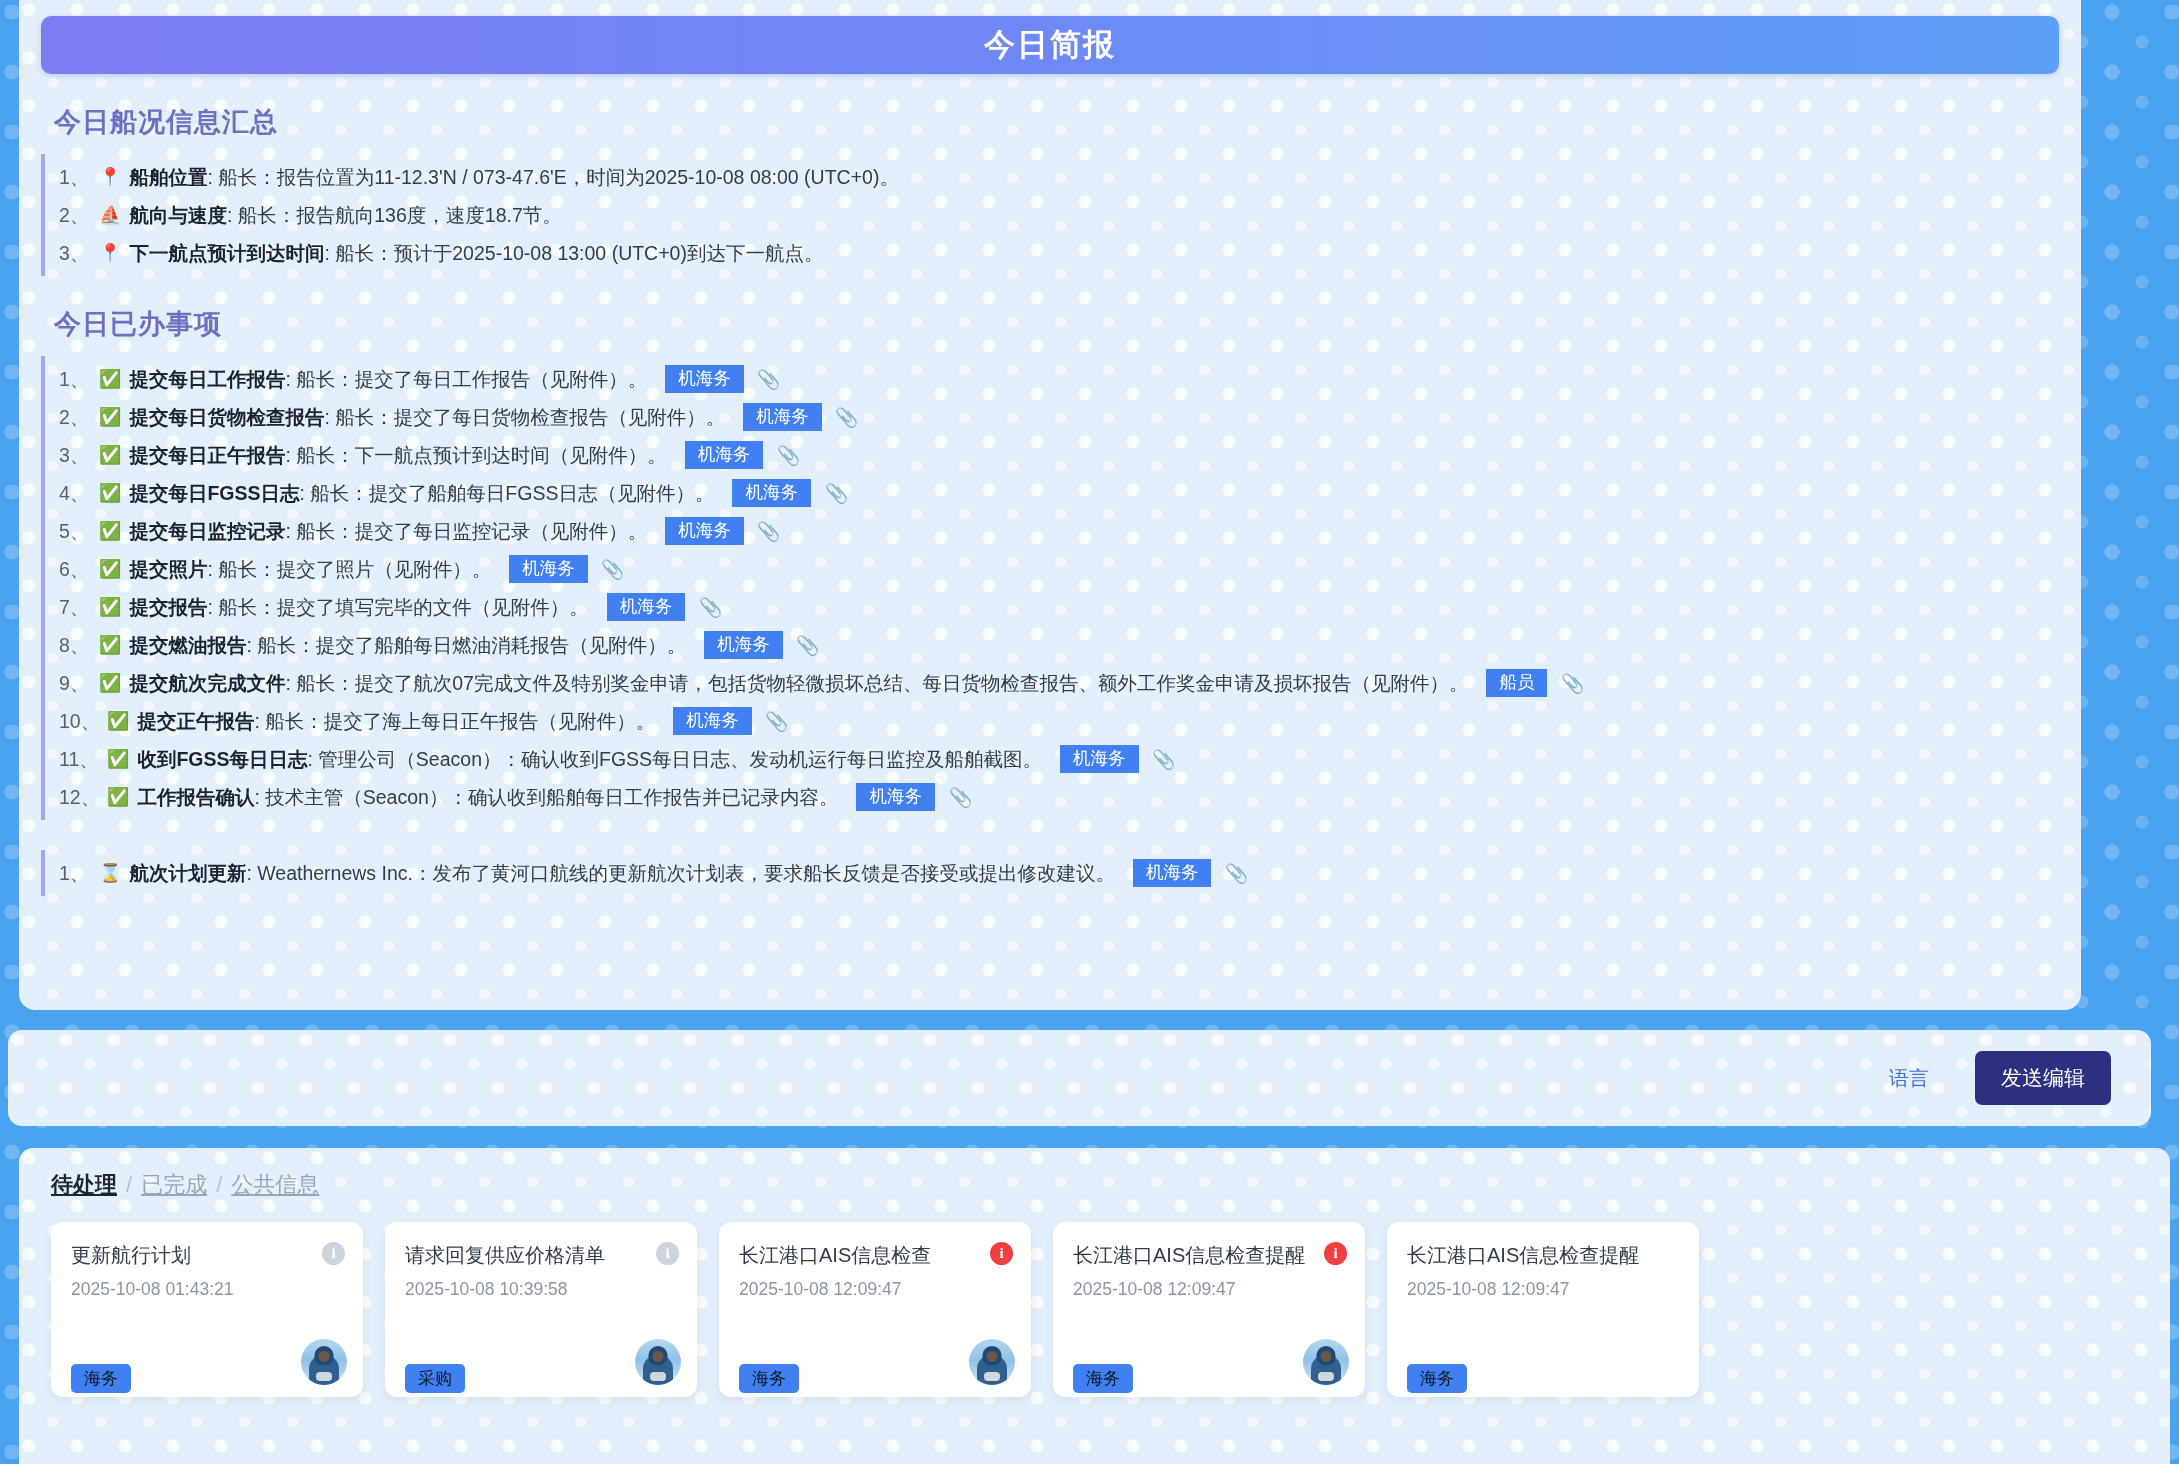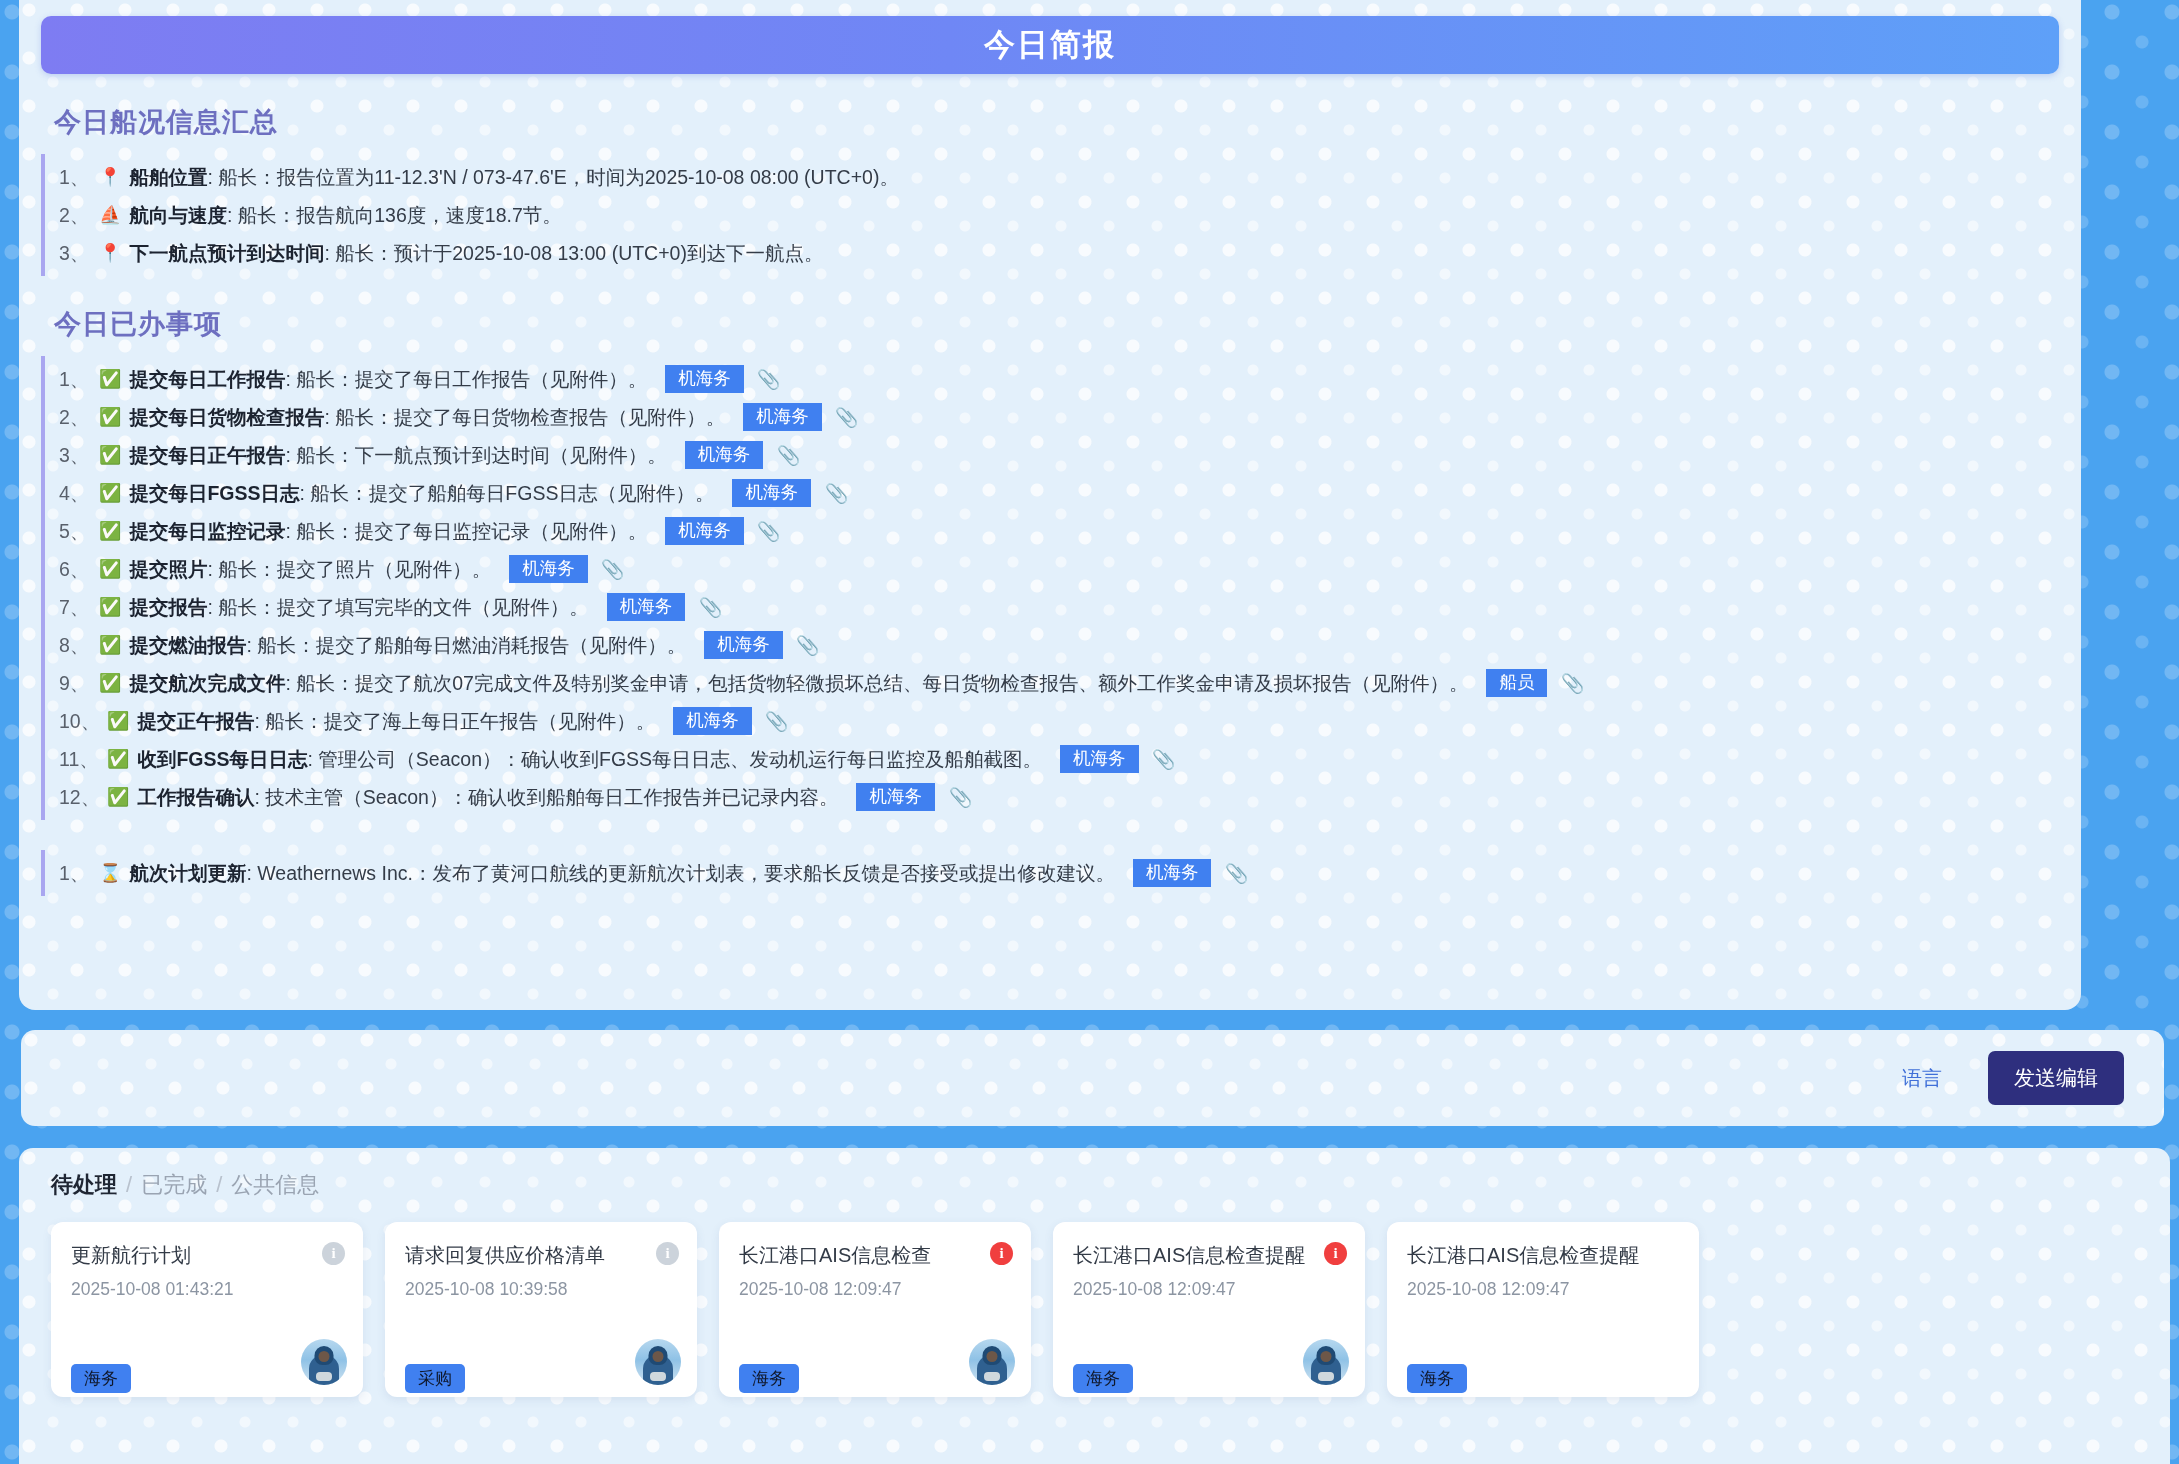--- a/index.html
+++ b/index.html
@@ -112,21 +112,21 @@
   .clip {
     margin-left: 14px;
     font-size: 19px;
     color: #6d7582;
     opacity: .75;
   }
 
   
   .actionbar {
     position: absolute;
-    left: 21px; top: 1030px;
+    left: 8px; top: 1030px;
     width: 2143px;
     height: 96px;
     display: flex;
     align-items: center;
     justify-content: flex-end;
     padding-right: 40px;
   }
   .link-lang {
     color: #3f6fd8;
     font-size: 20px;
@@ -153,21 +153,21 @@
     border-radius: 14px 14px 0 0;
     padding: 22px 0 0 32px;
     overflow: hidden;
   }
   .tabs {
     display: flex;
     align-items: baseline;
     font-size: 22px;
     color: #9aa4b2;
   }
-  .tab { cursor: pointer; }
+  .tab { cursor: pointer; text-decoration: underline; }
   .tab.active { color: #1f2633; font-weight: bold; }
   .tab-sep { margin: 0 9px; color: #b8c1cd; }
 
   .cards {
     display: flex;
     gap: 22px;
     margin-top: 22px;
   }
   .card {
     width: 312px;

